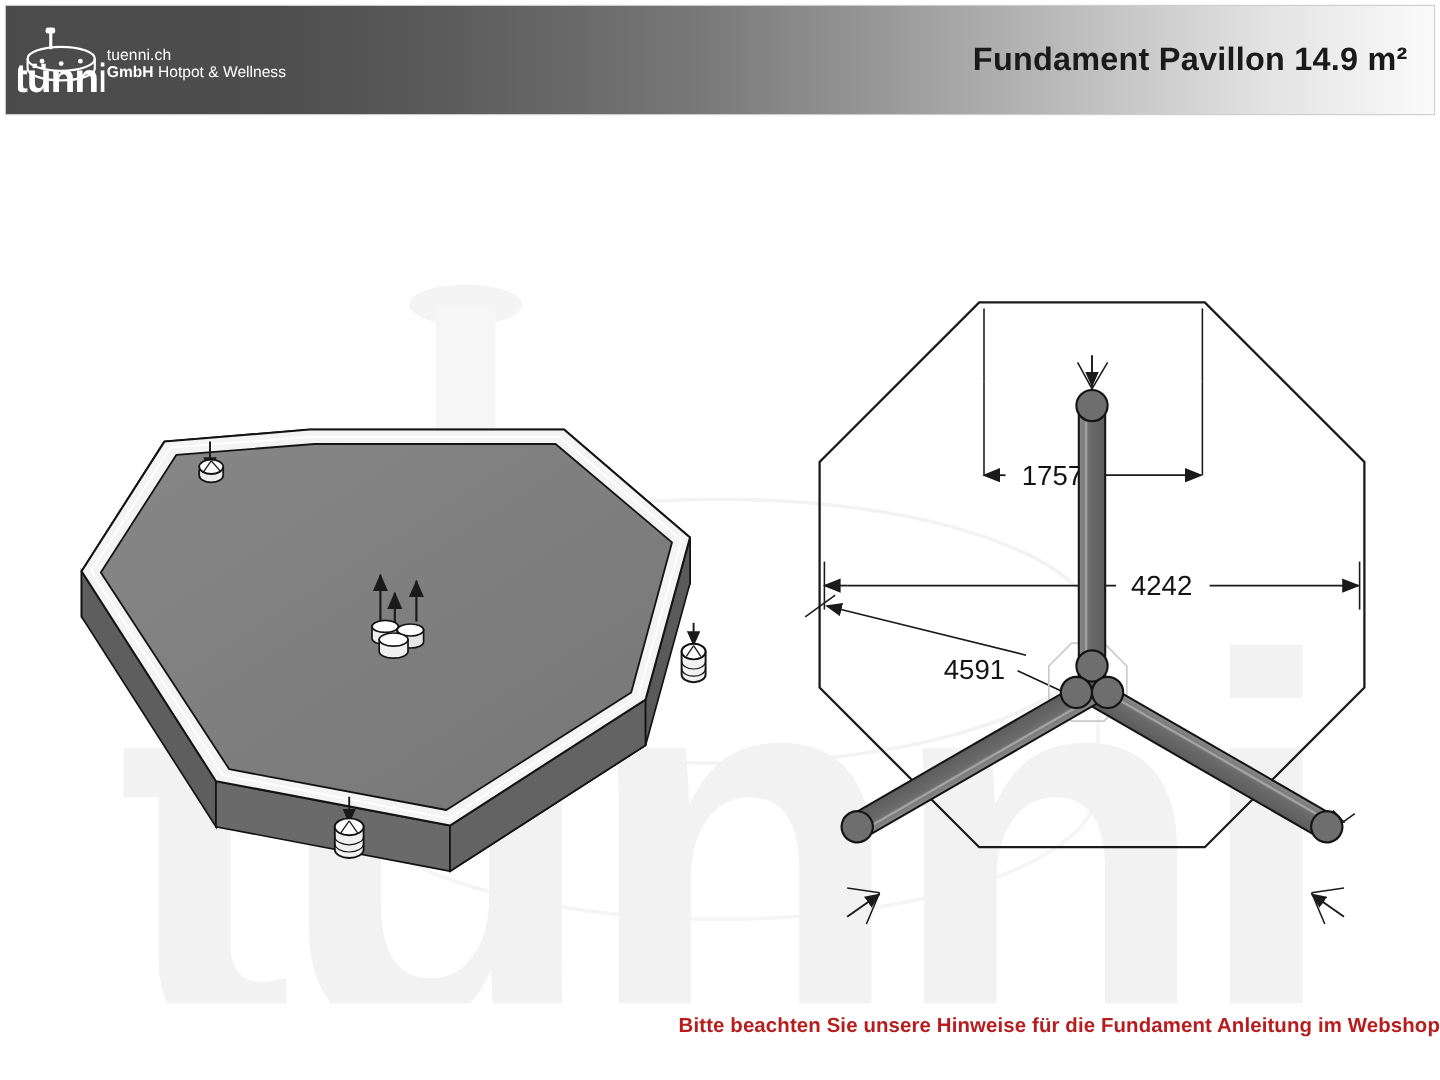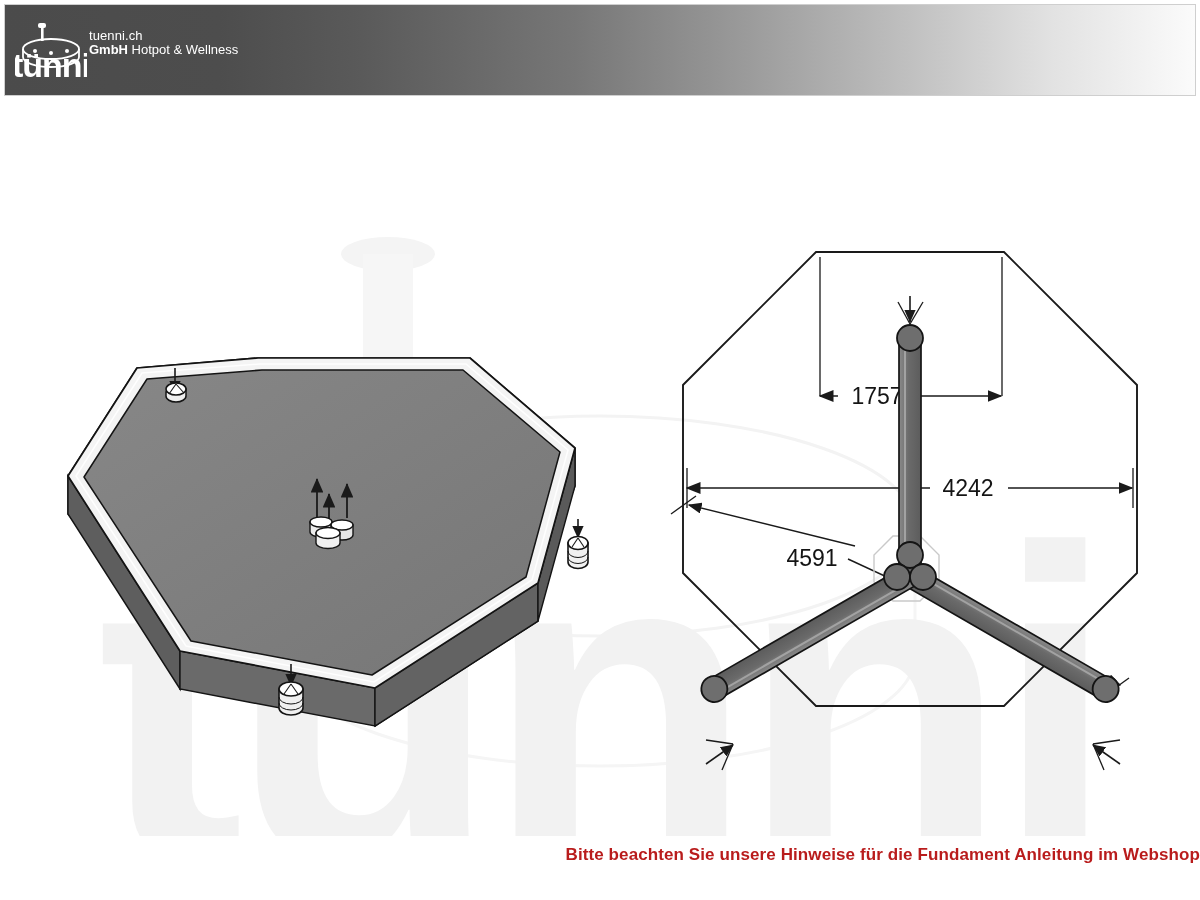--- a/index.html
+++ b/index.html
@@ -44,21 +44,21 @@
   #logo-mark {
     position: absolute;
     left: 0px;
     top: 0px;
     width: 72px;
     height: 62px;
   }
   #logo-text {
     position: absolute;
     left: 74px;
-    top: 8px;
+    top: 18px;
     color: #ffffff;
     line-height: 1.05;
   }
   #logo-line1 {
     font-size: 13px;
     font-weight: 400;
     letter-spacing: 0.1px;
     display: block;
   }
   #logo-line2 {
@@ -132,20 +132,21 @@
 
         <text x="36" y="56" text-anchor="middle" font-family="Liberation Sans, sans-serif" font-size="34" font-weight="700" fill="#ffffff" letter-spacing="-1">tünni</text>
       </svg>
     </div>
     <div id="logo-text">
       <span id="logo-line1">tuenni.ch</span>
       <span id="logo-line2"><span id="logo-gmbh">GmbH</span><span id="logo-tag"> Hotpot &amp; Wellness</span></span>
     </div>
   </div>
 
+  <div id="doc-title">Fundament Pavillon 14.9 m²</div>
 </div>
 
 <div id="canvas-area">
 <svg width="1200" height="740" viewBox="0 0 1200 740" xmlns="http://www.w3.org/2000/svg">
   <defs>
     <marker id="arrHead" markerWidth="10" markerHeight="8" refX="9" refY="4" orient="auto">
       <path d="M0,0 L10,4 L0,8 z" fill="#1a1a1a"></path>
     </marker>
     <marker id="arrHeadS" markerWidth="8" markerHeight="7" refX="7.5" refY="3.5" orient="auto">
       <path d="M0,0 L8,3.5 L0,7 z" fill="#1a1a1a"></path>

